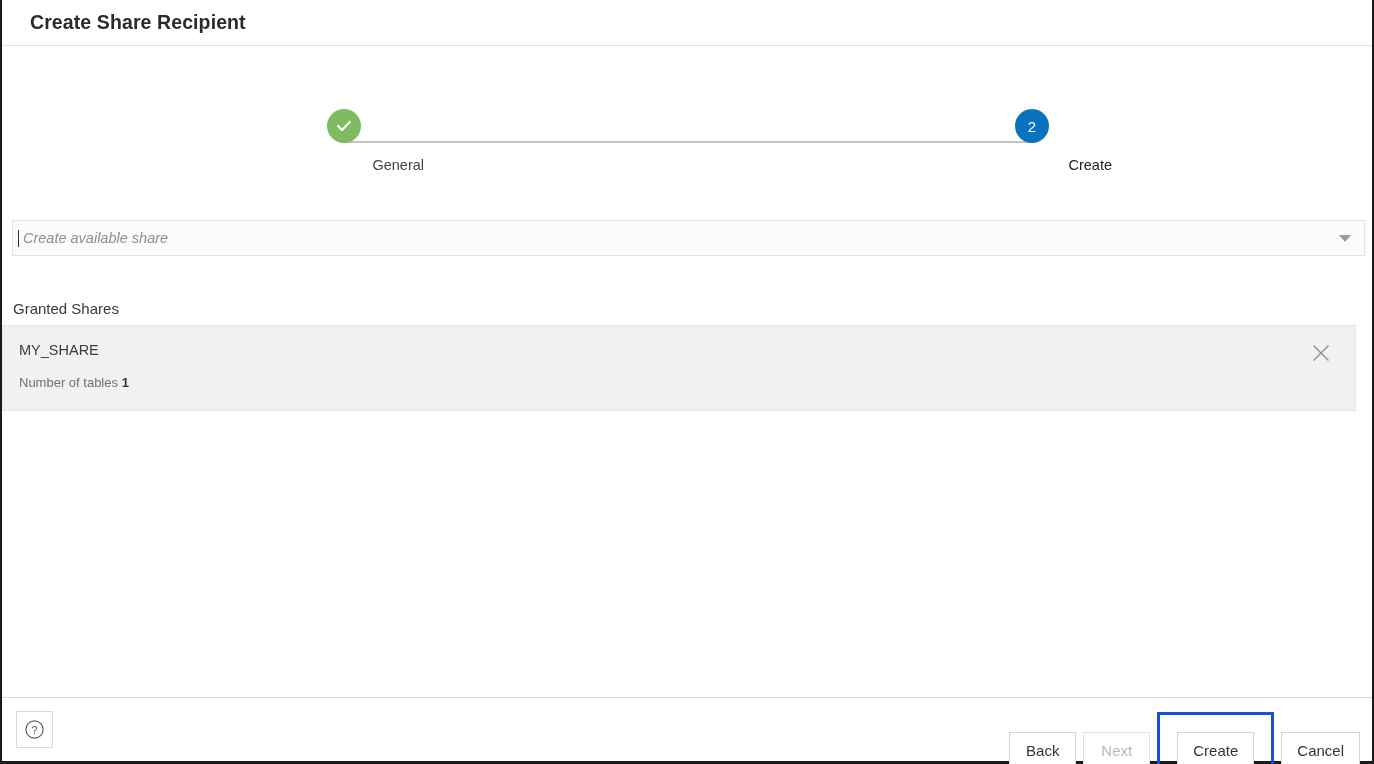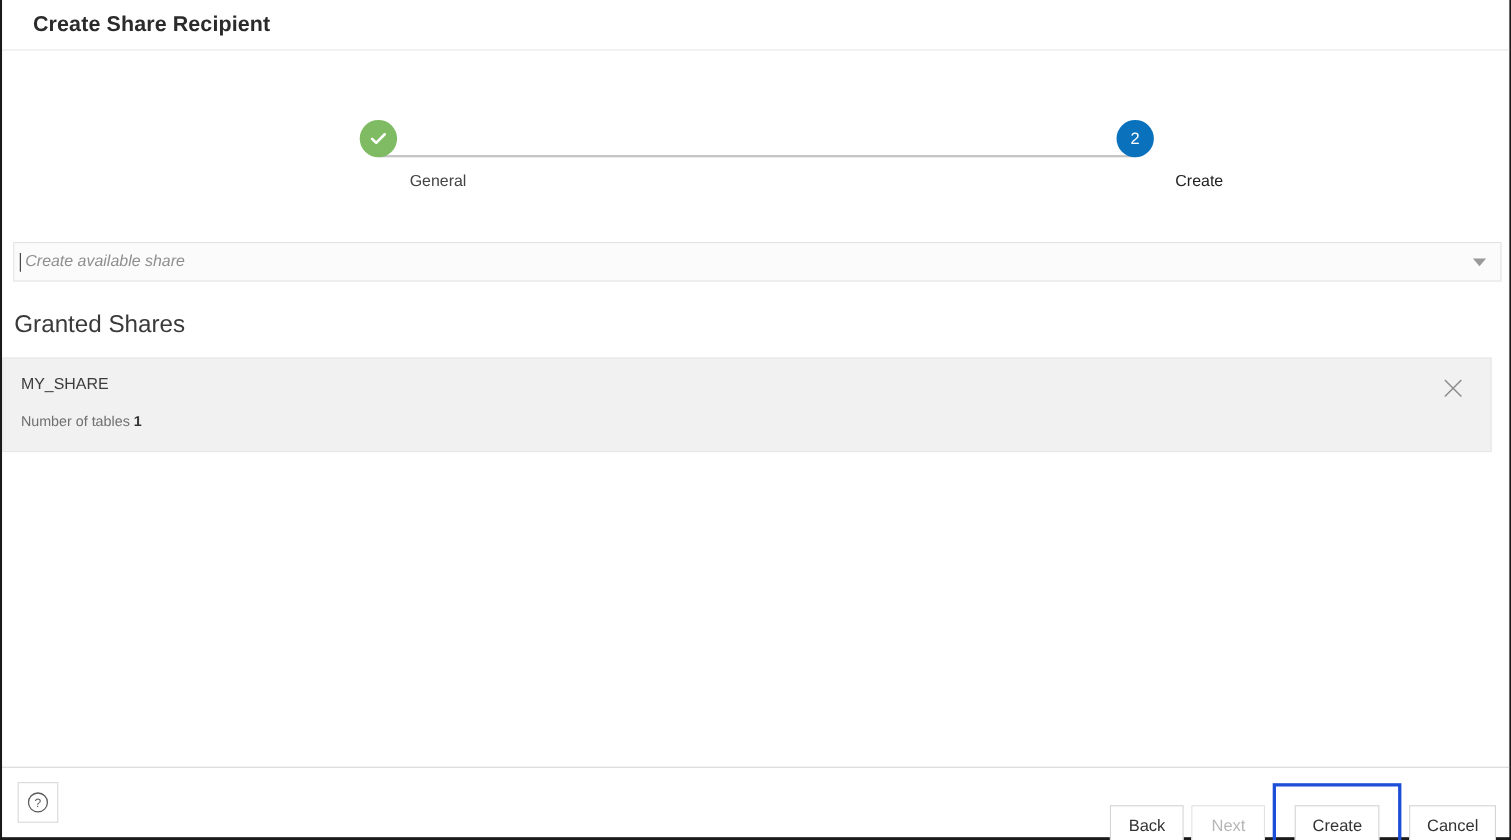--- a/index.html
+++ b/index.html
@@ -155,22 +155,22 @@
     height: 0;
     border-left: 6px solid transparent;
     border-right: 6px solid transparent;
     border-top: 7px solid #9a9a9a;
   }
 
   
   .section-title {
     position: absolute;
     left: 11px;
-    top: 236px;
-    font-size: 22px;
+    top: 254px;
+    font-size: 15px;
     color: #3a3a3a;
   }
 
   .share-card {
     position: absolute;
     left: 0;
     top: 279px;
     width: 1354px;
     height: 86px;
     box-sizing: border-box;

